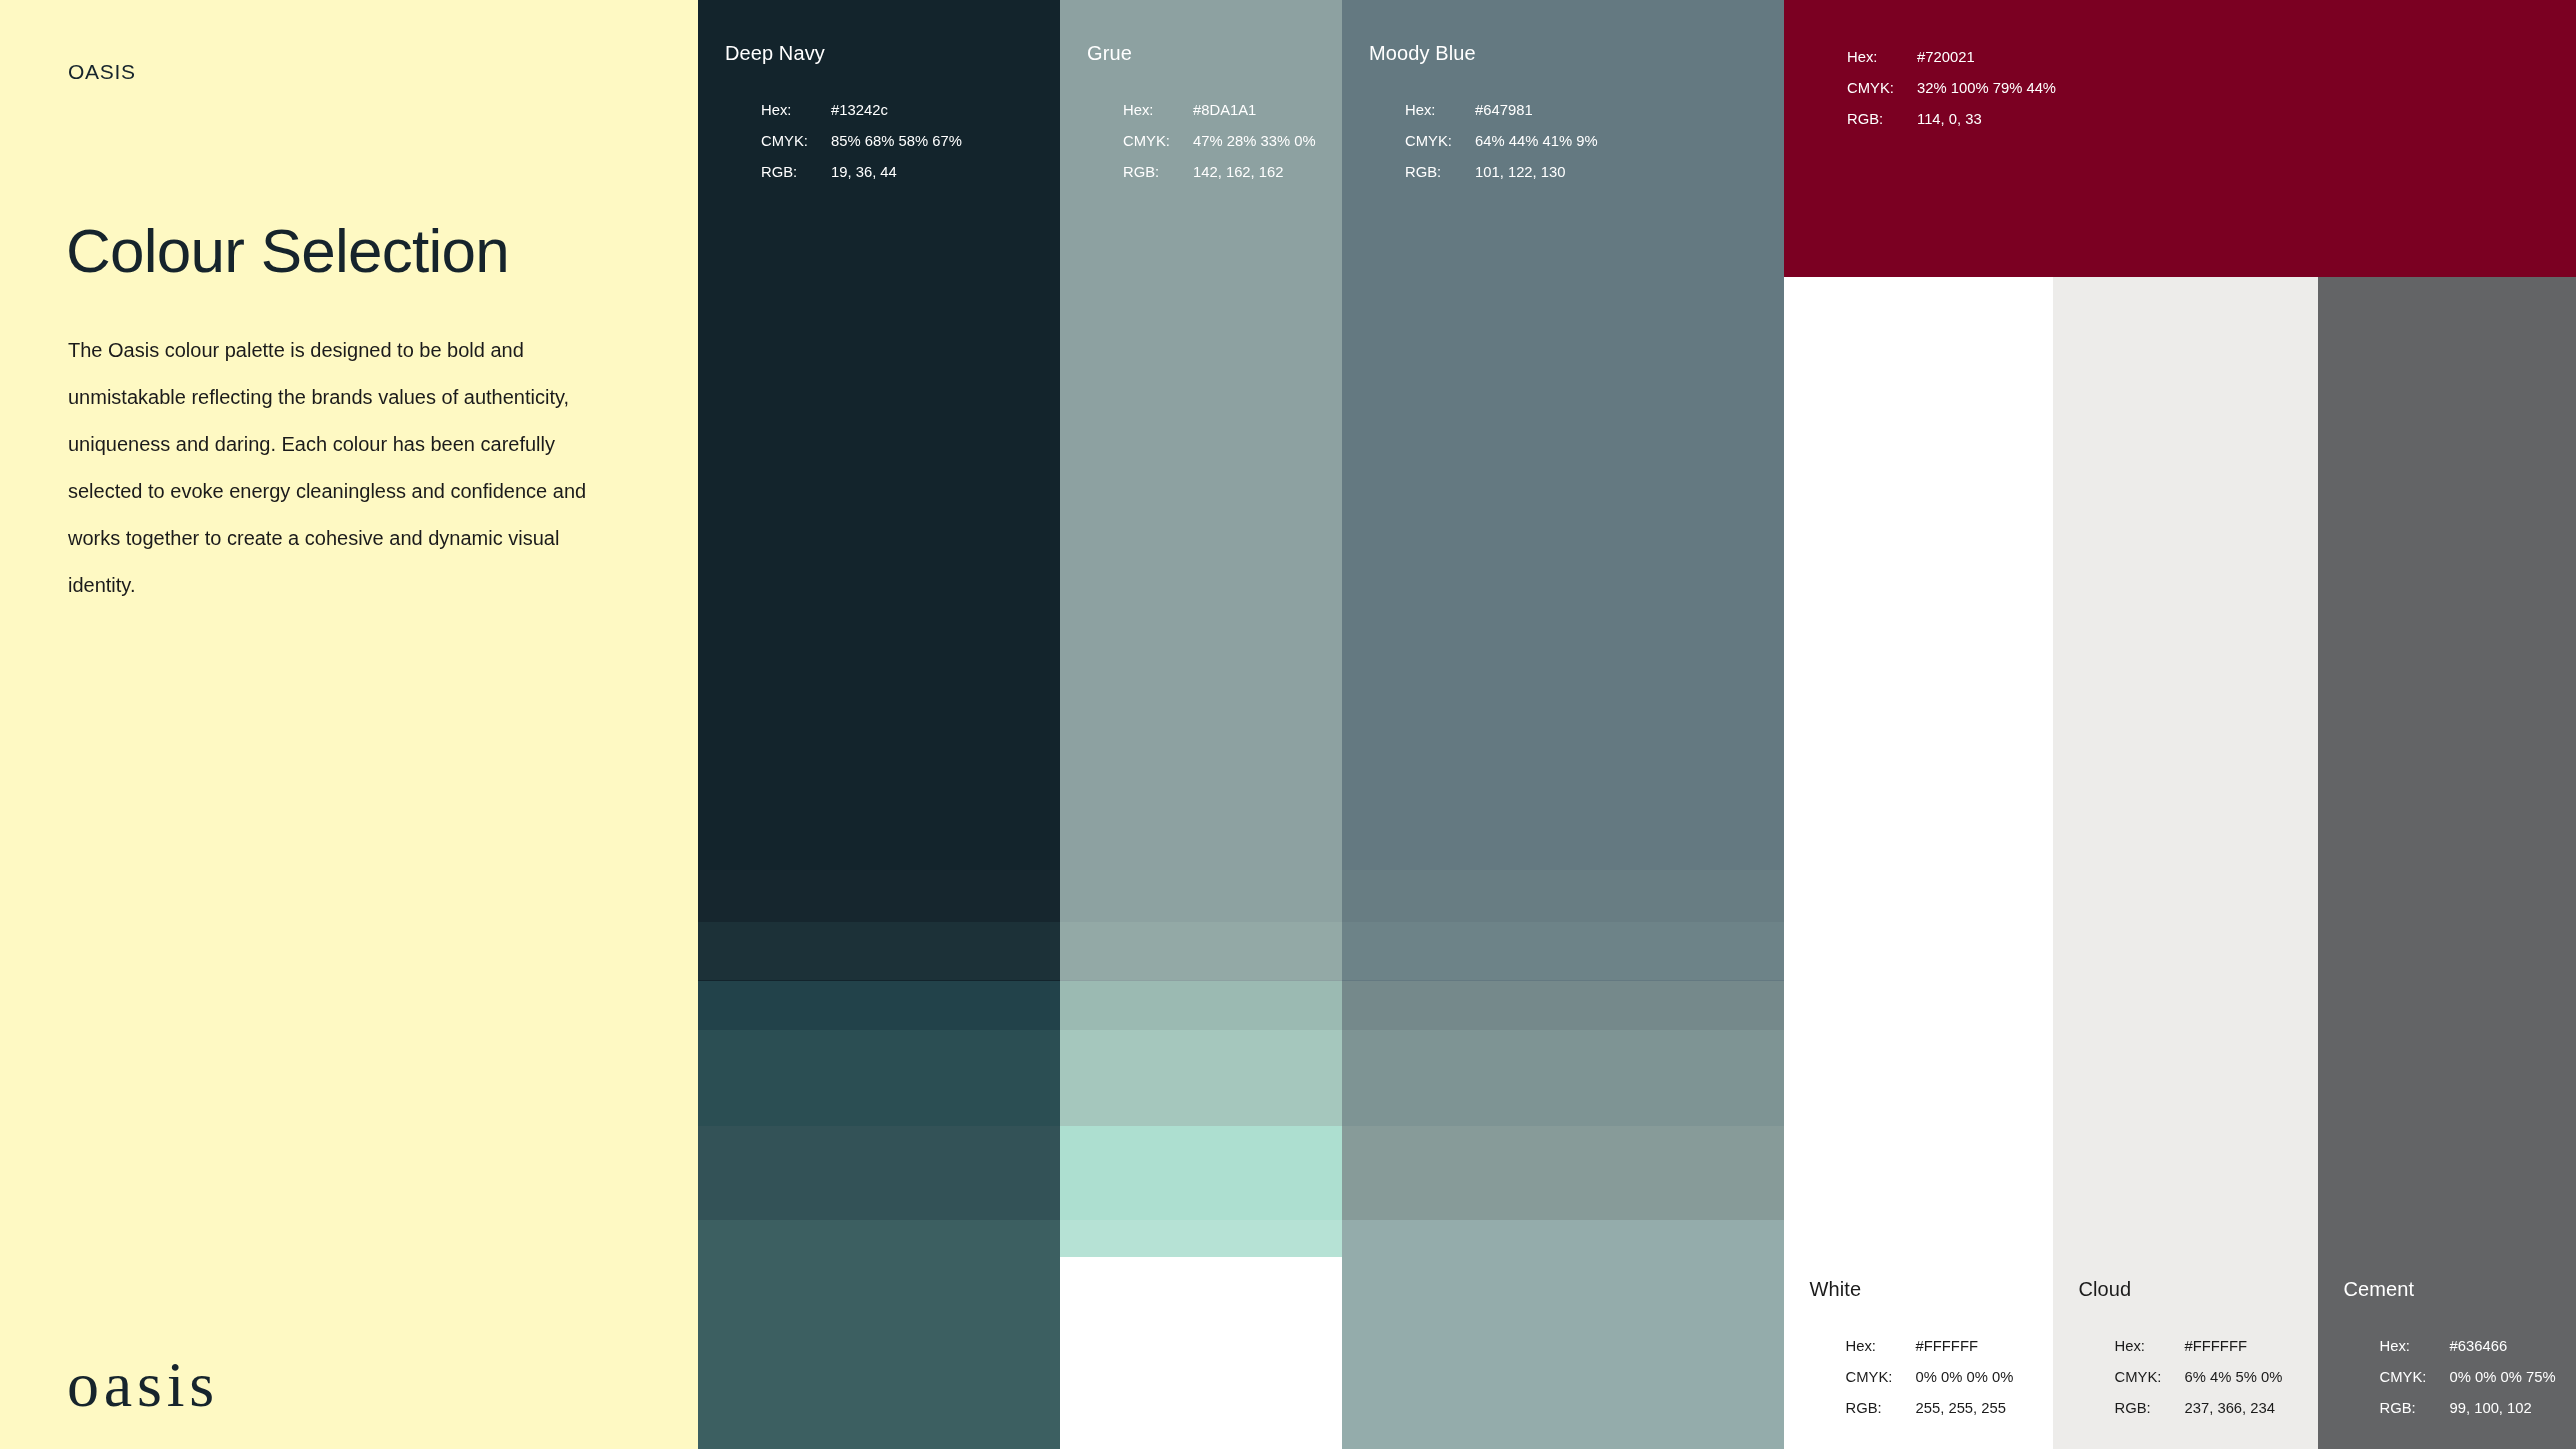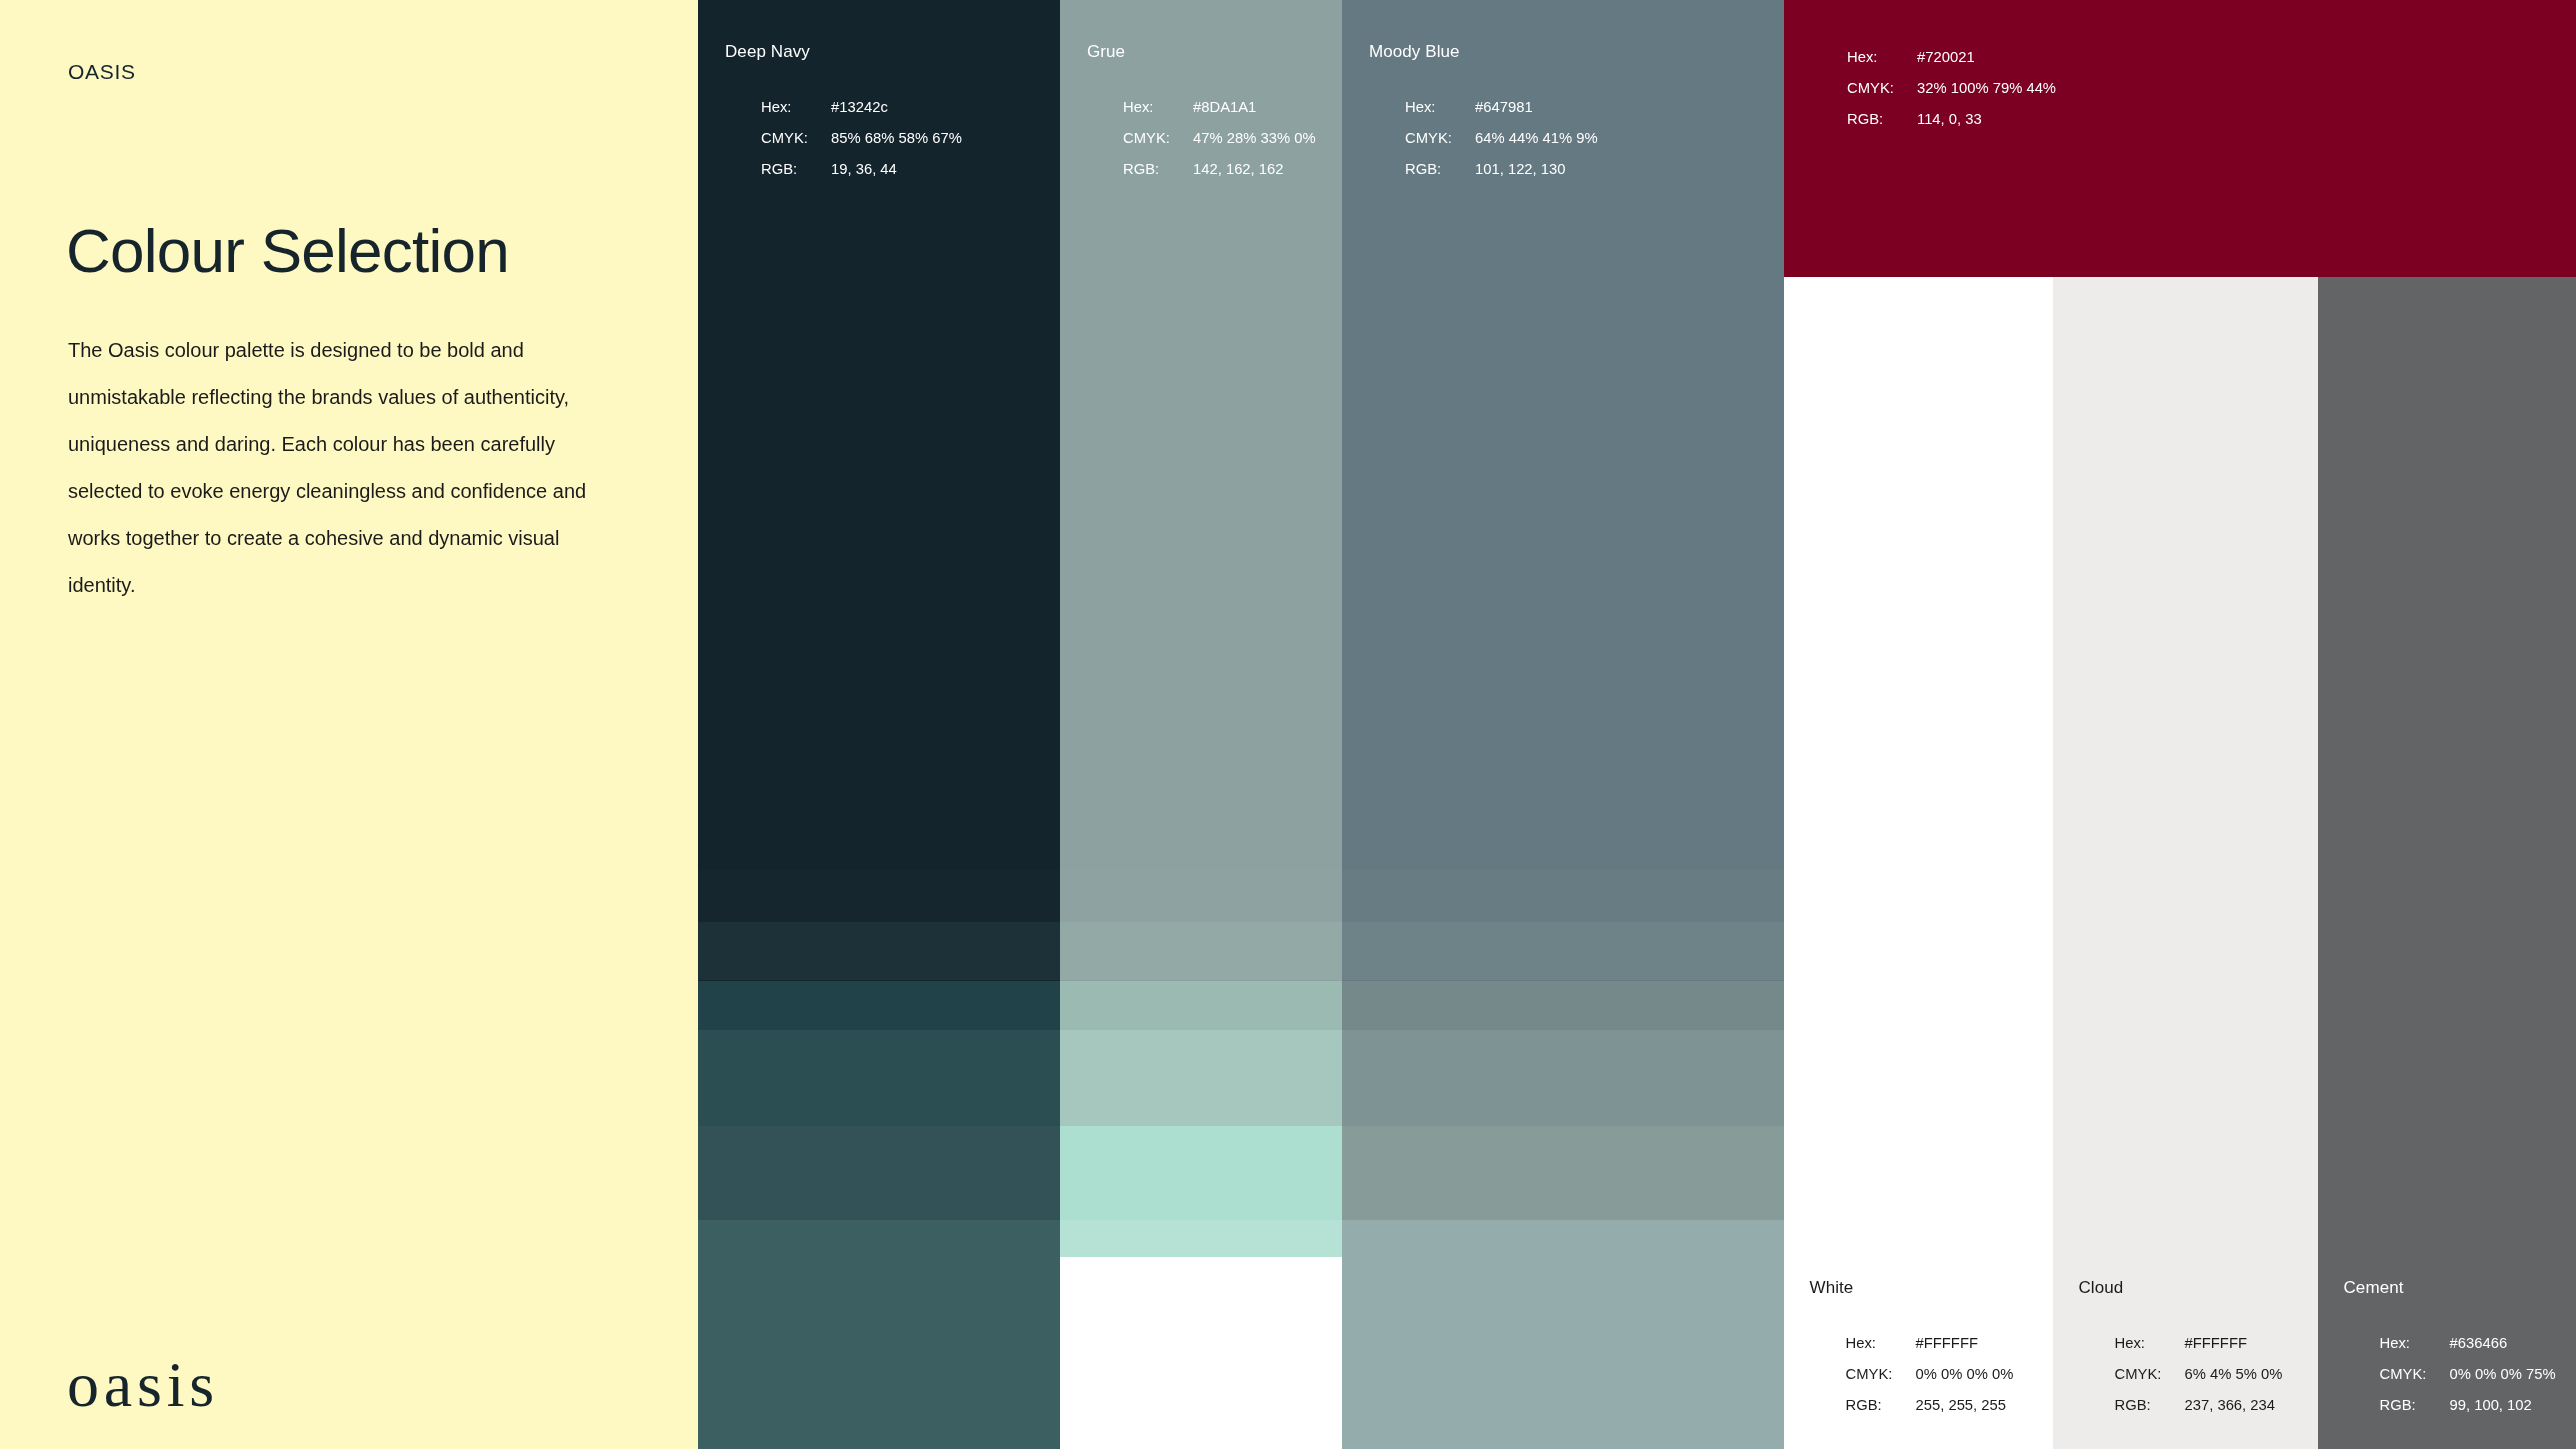--- a/index.html
+++ b/index.html
@@ -73,21 +73,21 @@
     top: 0;
     overflow: hidden;
   }
   .swatch-head {
     position: absolute;
     left: 0; top: 0;
     width: 100%;
     padding: 42px 0 0 27px;
   }
   .swatch-name {
-    font-size: 17px;
+    font-size: 20px;
     font-weight: 400;
     letter-spacing: 0.005em;
     margin-bottom: 29.5px;
     white-space: nowrap;
   }
   .spec-row {
     display: flex;
     align-items: baseline;
     font-size: 14.8px;
     line-height: 31px;

